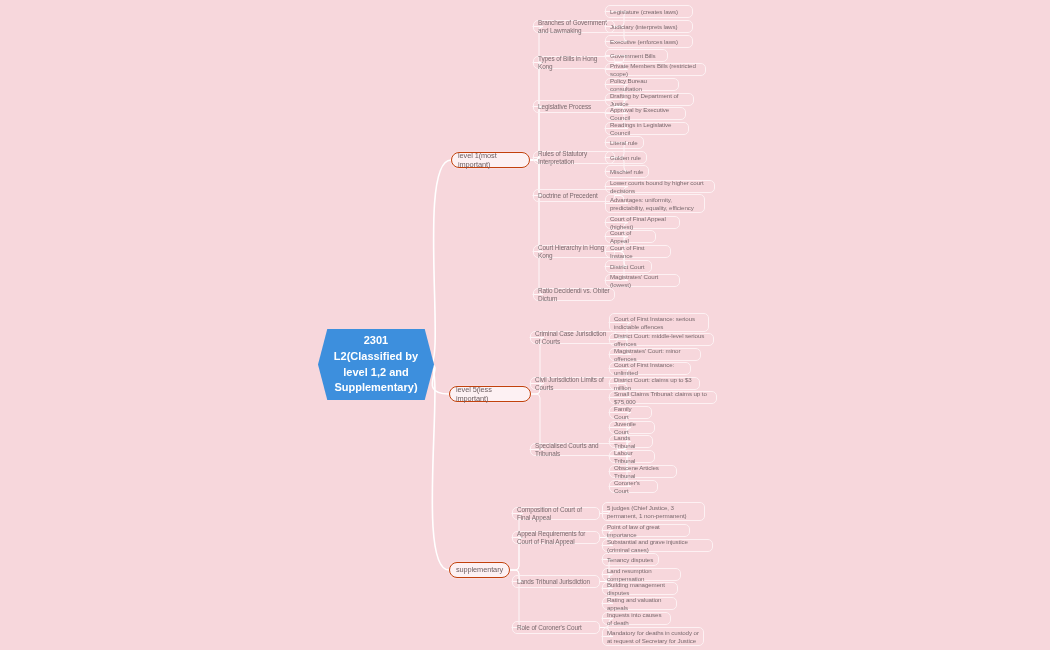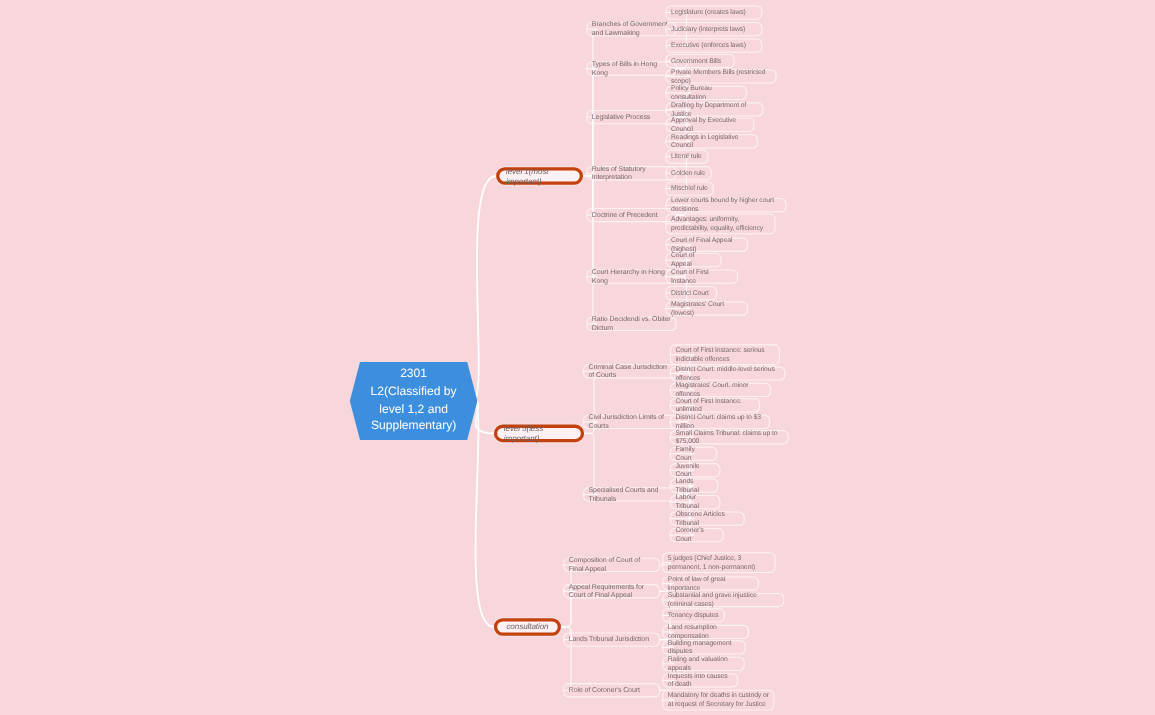--- a/index.html
+++ b/index.html
@@ -43,37 +43,36 @@
   }
   .leaf {
     font-size: 6.2px;
   }
   .topic {
     font-size: 6.4px;
   }
   .branch {
     font-size: 7.4px;
     background: #fdf1f3;
-    border: 3px solid #c2410c;
+    border: 1px solid #c2410c;
     border-radius: 9px;
     color: #6f6063;
     justify-content: center;
     padding: 2px 6px;
     box-shadow: 0 0 2px rgba(255,255,255,0.6);
-    font-style: italic;
   }
   .root {
     position: absolute;
     display: flex;
     align-items: center;
     justify-content: center;
     text-align: center;
     color: #ffffff;
     font-size: 11px;
-    font-weight: normal;
+    font-weight: bold;
     line-height: 1.45;
     background: #3d8fdd;
     clip-path: polygon(8% 0%, 92% 0%, 100% 50%, 92% 100%, 8% 100%, 0% 50%);
     padding: 0 14px;
     box-sizing: border-box;
   }
 </style>
 </head>
 <body>
 
@@ -175,21 +174,21 @@
       <div class="node leaf" style="left: 609px; top: 362px; width: 82px; height: 13px;">Court of First Instance: unlimited</div>
       <div class="node leaf" style="left: 609px; top: 377px; width: 91px; height: 13px;">District Court: claims up to $3 million</div>
       <div class="node leaf" style="left: 609px; top: 391px; width: 108px; height: 13px;">Small Claims Tribunal: claims up to $75,000</div>
       <div class="node topic" style="left: 530px; top: 443px; width: 88px; height: 13px;">Specialised Courts and Tribunals</div>
       <div class="node leaf" style="left: 609px; top: 406px; width: 43px; height: 13px;">Family Court</div>
       <div class="node leaf" style="left: 609px; top: 421px; width: 46px; height: 13px;">Juvenile Court</div>
       <div class="node leaf" style="left: 609px; top: 435px; width: 44px; height: 13px;">Lands Tribunal</div>
       <div class="node leaf" style="left: 609px; top: 450px; width: 46px; height: 13px;">Labour Tribunal</div>
       <div class="node leaf" style="left: 609px; top: 465px; width: 68px; height: 13px;">Obscene Articles Tribunal</div>
       <div class="node leaf" style="left: 609px; top: 480px; width: 49px; height: 13px;">Coroner's Court</div>
-      <div class="node branch" style="left: 449px; top: 562px; width: 61px; height: 16px;">consultation</div>
+      <div class="node branch" style="left: 449px; top: 562px; width: 61px; height: 16px;">supplementary</div>
       <div class="node topic" style="left: 512px; top: 507px; width: 88px; height: 13px;">Composition of Court of Final Appeal</div>
       <div class="node leaf" style="left: 602px; top: 502px; width: 103px; height: 19px;">5 judges (Chief Justice, 3 permanent, 1 non-permanent)</div>
       <div class="node topic" style="left: 512px; top: 531px; width: 88px; height: 13px;">Appeal Requirements for Court of Final Appeal</div>
       <div class="node leaf" style="left: 602px; top: 524px; width: 88px; height: 13px;">Point of law of great importance</div>
       <div class="node leaf" style="left: 602px; top: 539px; width: 111px; height: 13px;">Substantial and grave injustice (criminal cases)</div>
       <div class="node topic" style="left: 512px; top: 575px; width: 88px; height: 13px;">Lands Tribunal Jurisdiction</div>
       <div class="node leaf" style="left: 602px; top: 553px; width: 57px; height: 13px;">Tenancy disputes</div>
       <div class="node leaf" style="left: 602px; top: 568px; width: 79px; height: 13px;">Land resumption compensation</div>
       <div class="node leaf" style="left: 602px; top: 582px; width: 76px; height: 13px;">Building management disputes</div>
       <div class="node leaf" style="left: 602px; top: 597px; width: 75px; height: 13px;">Rating and valuation appeals</div>

